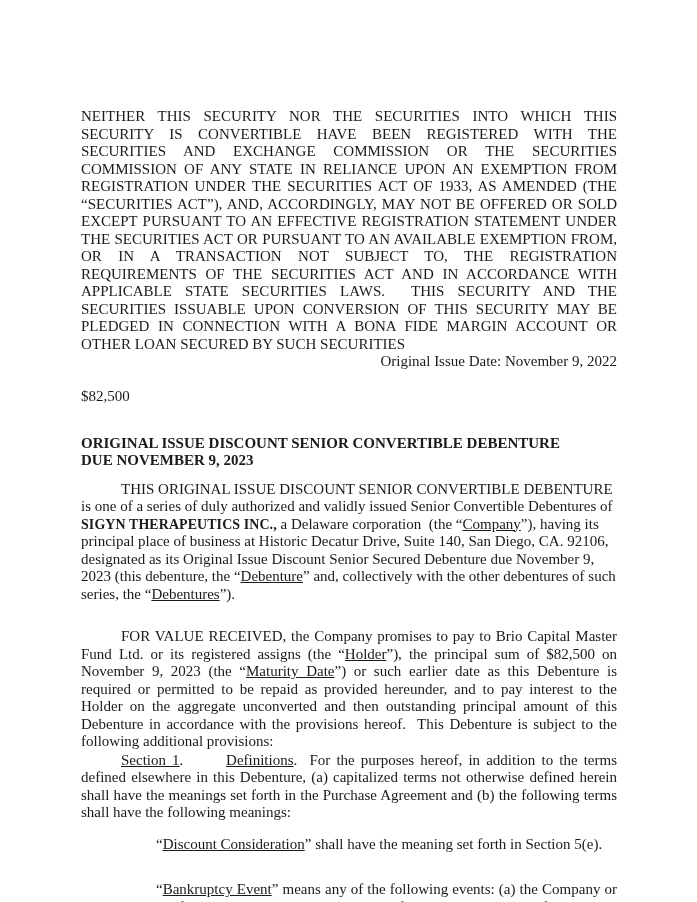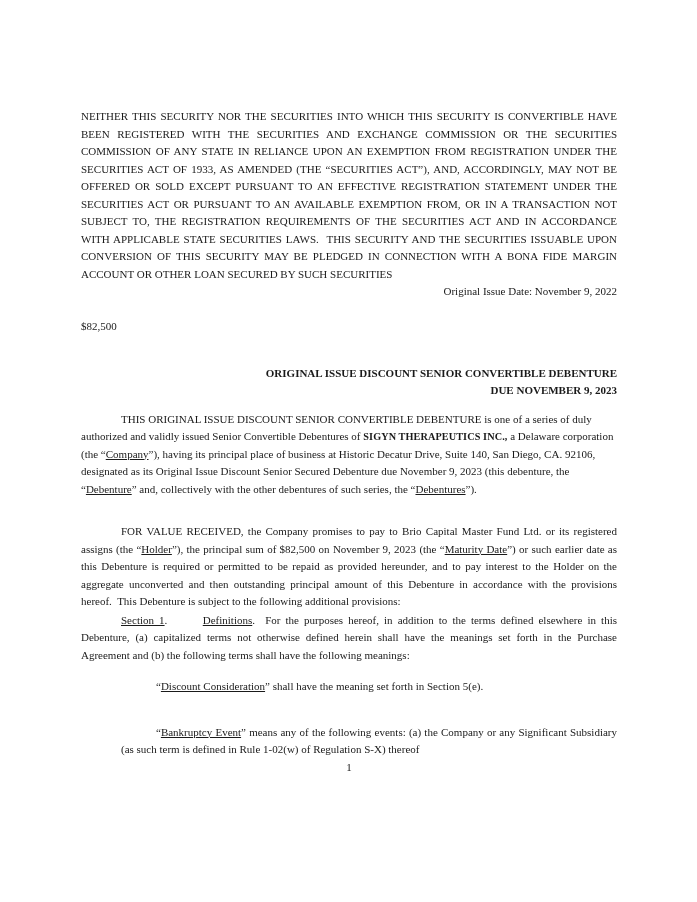--- a/index.html
+++ b/index.html
@@ -13,38 +13,38 @@
     overflow: hidden;
   }
   .page {
     box-sizing: border-box;
     width: 697px;
     height: 902px;
     padding: 108px 80px 0 81px;
     background: #ffffff;
     color: #1a1a1a;
     font-family: "Liberation Serif", "DejaVu Serif", serif;
-    font-size: 11px;
+    font-size: 15px;
     line-height: 17.5px;
   }
   p { margin: 0; }
   .legend {
     text-align: justify;
   }
   .issue-date {
     margin-top: 0;
     text-align: right;
   }
   .amount {
     margin-top: 17.5px;
     text-align: left;
   }
   .doc-title {
     margin-top: 29px;
-    text-align: right;
+    text-align: left;
     font-weight: 700;
   }
   .para { text-align: justify; }
   .para.left { text-align: left; }
   .indent { text-indent: 40px; }
   .intro    { margin-top: 11px; }
   .value    { margin-top: 25px; }
   .section1 { margin-top: 1px; }
   .quote {
     margin-left: 40px;

